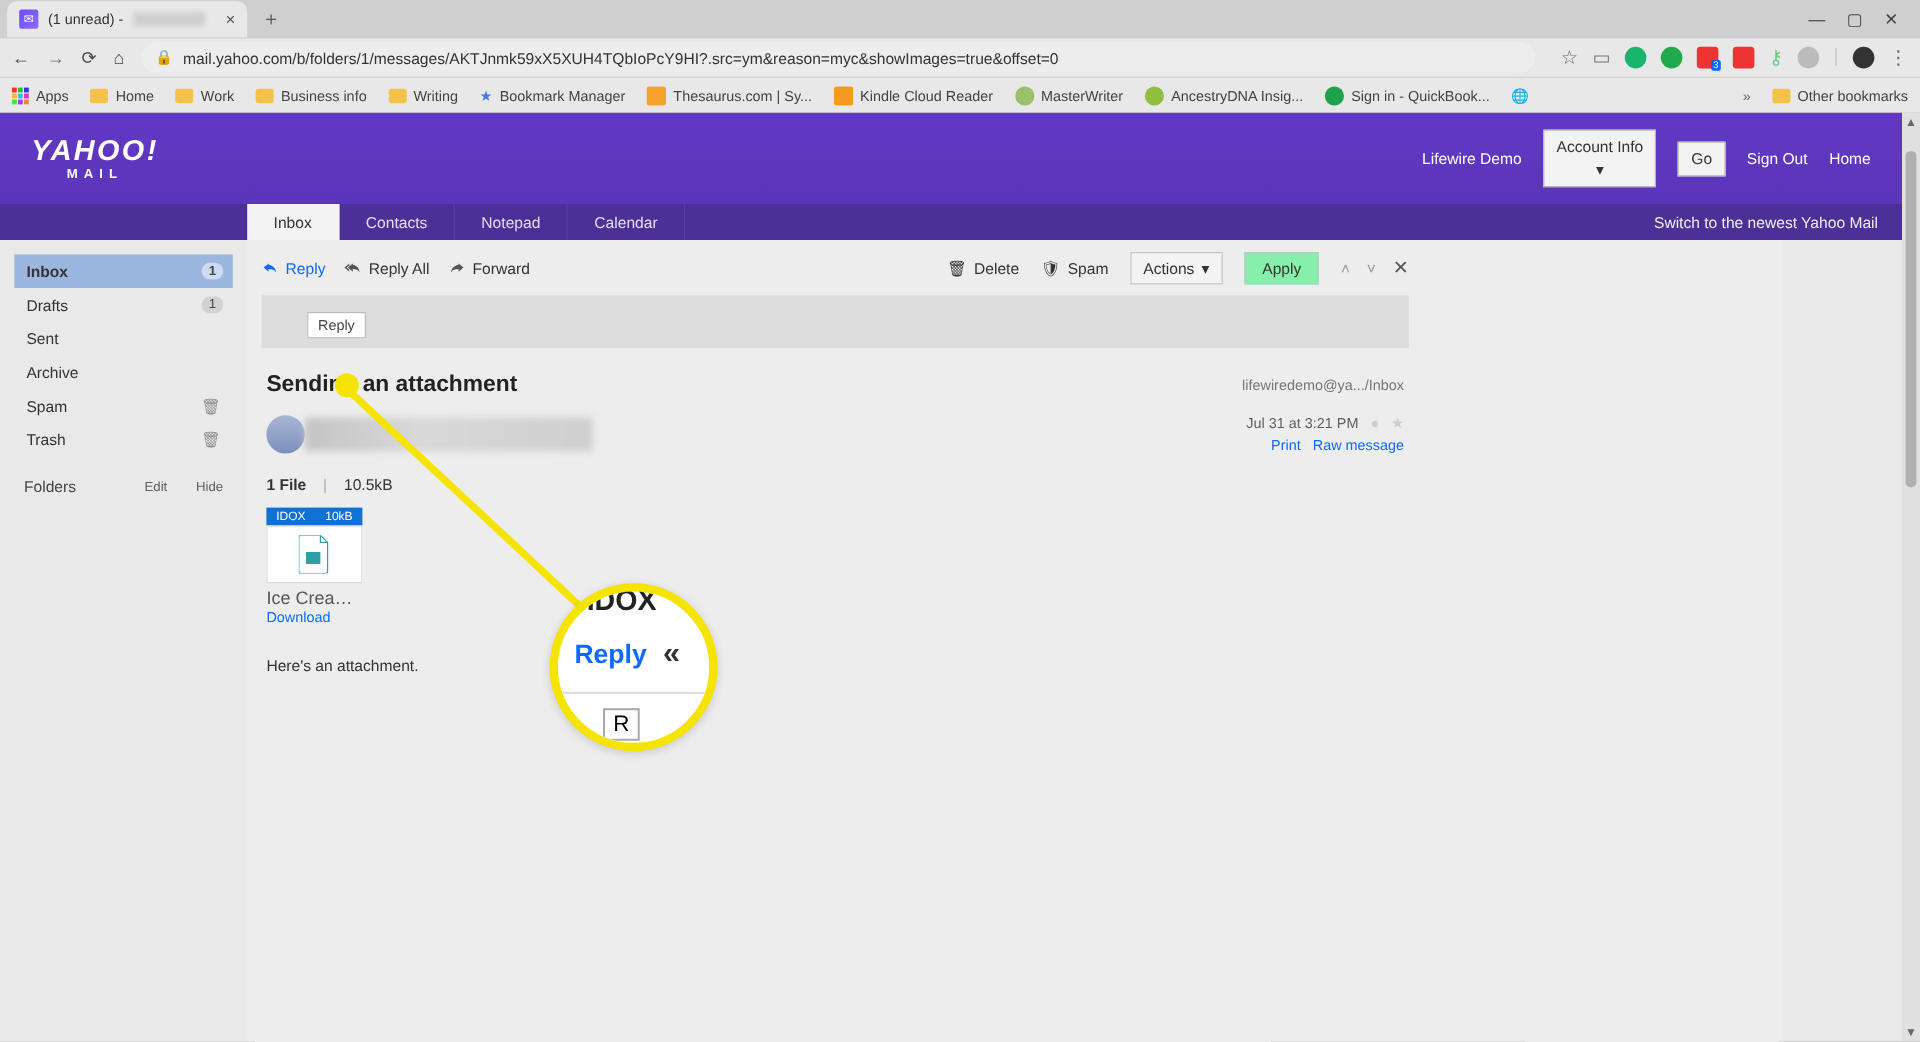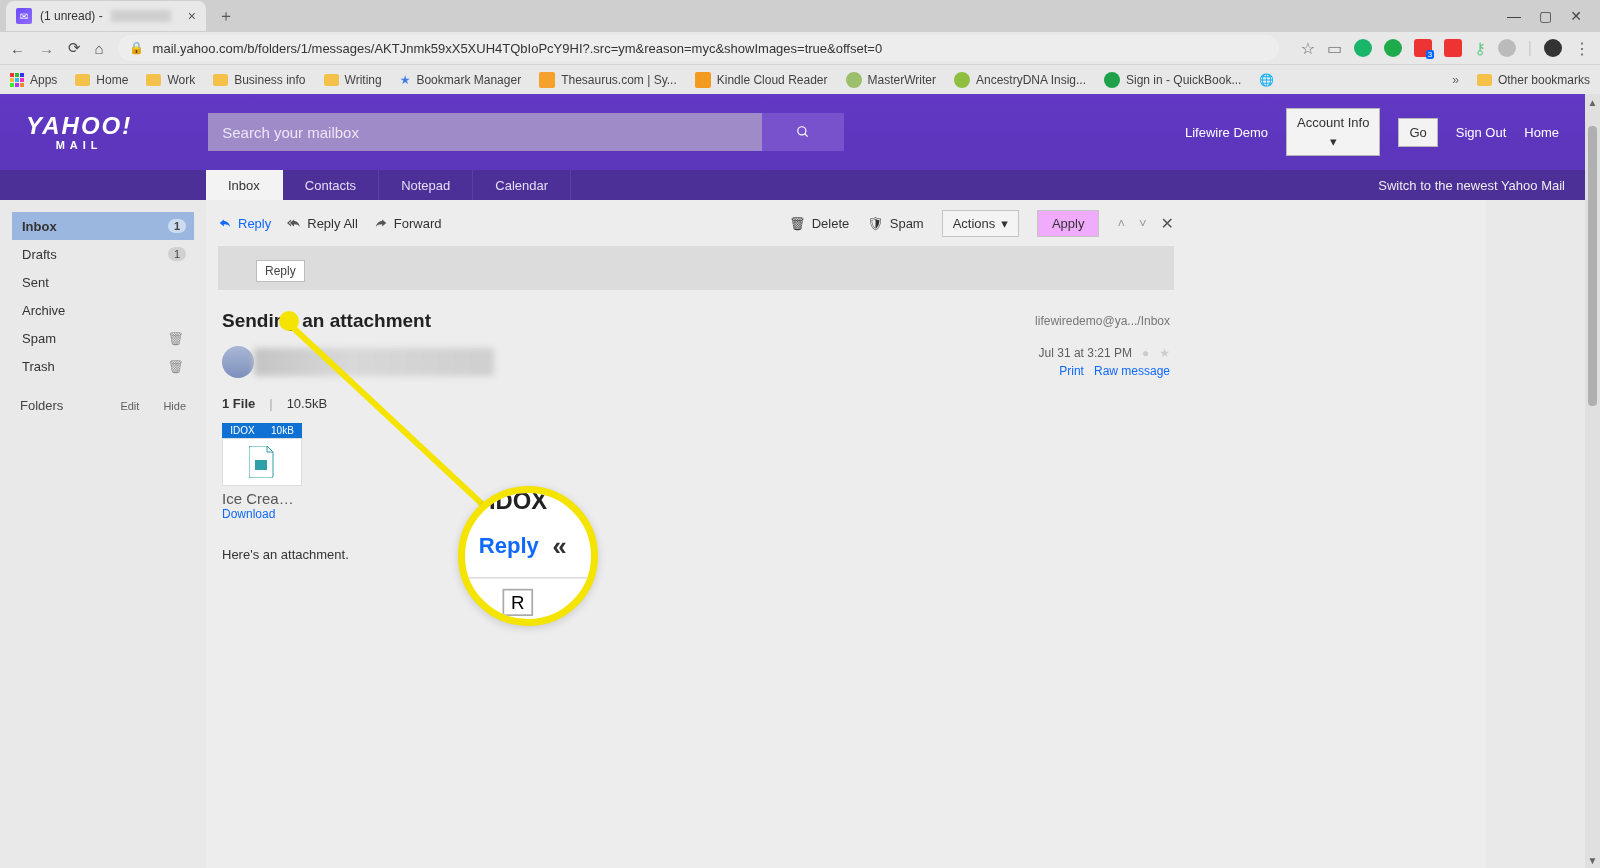--- a/index.html
+++ b/index.html
@@ -26,21 +26,21 @@
 .bm-icon { width: 16px; height: 16px; border-radius: 2px; }
 
 
 .page { position: relative; background: #bab9bb; height: calc(868px - 94px); display: flex; }
 .page-inner { flex: 1; position: relative; }
 .scrollbar-v { width: 15px; background: #e0e0e0; display: flex; flex-direction: column; }
 .scroll-thumb { background: #b0b0b0; flex: 0 0 280px; margin: 16px 3px; border-radius: 4px; }
 .scroll-arrow { height: 16px; display:flex;align-items:center;justify-content:center;font-size:10px;color:#666;}
 
 
-.y-header { height: 76px; background: linear-gradient(#6238c4, #5b35ba); display: flex; align-items: center; padding: 0 26px; gap: 40px; }
+.y-header { height: 76px; background: linear-gradient(#6238c4, #5b35ba); display: flex; align-items: center; padding: 0 26px; gap: 24px; }
 .y-logo { color: #fff; font-weight: 800; letter-spacing: 2px; font-size: 24px; line-height: 1; font-style: italic;}
 .y-logo small { display:block; letter-spacing:5px; font-size:11px; font-weight:600; font-style:normal; text-align:center; margin-top:2px;}
 .y-search-wrap { display: flex; margin-left: 36px; }
 .y-search { width: 554px; height: 38px; background: #9f8bc7; border: none; padding: 0 14px; font-size: 15px; color: #fff; }
 .y-search::placeholder { color: #ece6f5; }
 .y-search-btn { width: 82px; height: 38px; background: #7752cc; display: flex; align-items: center; justify-content: center; }
 .y-right { margin-left: auto; display: flex; align-items: center; gap: 18px; color: #fff; font-size: 13px; }
 .y-btn { background: #f3f3f3; color: #333; padding: 6px 10px; border: 1px solid #b7b7b7; font-size: 13px; display: inline-flex; align-items: center; gap: 4px; flex-direction: column; }
 
 
@@ -62,21 +62,21 @@
 .folders-head span:first-child { margin-right: auto; }
 .folders-head .small { font-size: 11px; color: #5e5e5e; }
 
 
 .y-content { flex: 1; background: #ededed; padding: 0 12px; }
 .msg-toolbar { height: 46px; display: flex; align-items: center; gap: 16px; font-size: 13px; color: #333; }
 .tb-item { display: flex; align-items: center; gap: 6px; color: #333; cursor: pointer; }
 .tb-item.blue { color: #0f69ff; font-weight: 500; }
 .tb-right { margin-left: auto; display: flex; align-items: center; gap: 18px; }
 .tb-select { border: 1px solid #c4c4c4; background: #f4f4f4; padding: 5px 10px; display: inline-flex; align-items: center; gap: 6px; font-size: 13px; }
-.tb-apply { border: 1px solid #c4c4c4; background: #f0abfc; padding: 5px 14px; font-size: 13px; }
+.tb-apply { border: 1px solid #c4c4c4; background: #86efac; padding: 5px 14px; font-size: 13px; }
 .nav-arrows { display:flex; gap:14px; color:#999; align-items:center;}
 .tooltip-reply { position: absolute; top: 60px; left: 50px; background: #fff; border: 1px solid #bcbcbc; padding: 3px 8px; font-size: 12px; color: #444; }
 
 .msg-header-gap { height: 44px; background: #dcdcdc; margin: 0 0 20px; }
 .msg-subject-row { display: flex; justify-content: space-between; align-items: center; padding: 0 4px 10px;}
 .msg-subject { font-size: 19px; font-weight: 700; color: #222; }
 .msg-path { font-size: 12px; color: #767676; }
 .sender-row { display: flex; align-items: center; padding: 4px; }
 .avatar { width: 32px; height: 32px; border-radius: 50%; background: linear-gradient(#a9b7d6,#7d90bc); }
 .sender-name-blur { width: 240px; height: 28px; background: linear-gradient(90deg, #c4c4c4, #d8d8d8 40%, #cfcfcf); filter: blur(3px); border-radius:3px;}
@@ -215,29 +215,20 @@
       </div>
   </div>
 </div>
 
 <div class="page">
 <div class="page-inner">
 
   <div class="y-header">
     <div>
       <div class="y-logo"><span>YAHOO!</span><small>MAIL</small></div>
-    </div>
-    <div class="y-search-wrap">
-      <input class="y-search" placeholder="Search your mailbox" style="">
-      <div class="y-search-btn">
-        <svg class="ico" viewBox="0 0 24 24" fill="none" stroke="#fff" stroke-width="2">
-              <circle cx="10" cy="10" r="7"></circle>
-              <line x1="20" y1="20" x2="15" y2="15"></line>
-            </svg>
-      </div>
     </div>
     <div class="y-right">
       <span>Lifewire Demo</span>
       <span class="y-btn">
             <span>Account Info</span> 
             <span>▾</span>
           </span>
       <span class="y-btn">Go</span>
       <span>Sign Out</span>
       <span>Home</span>

